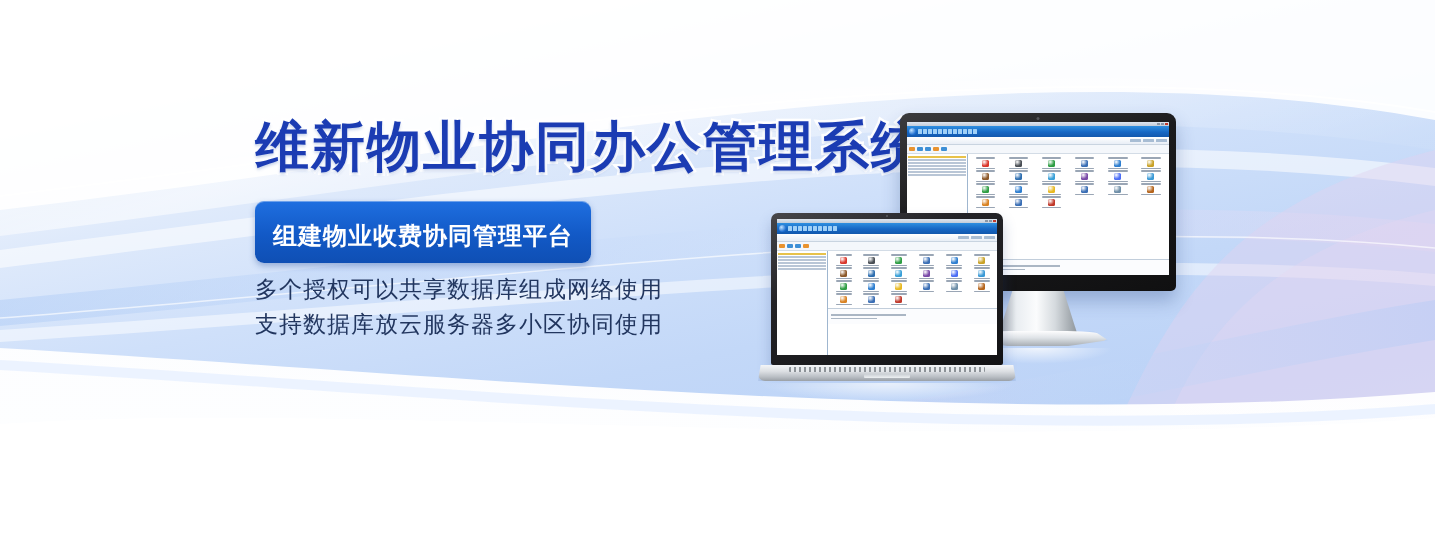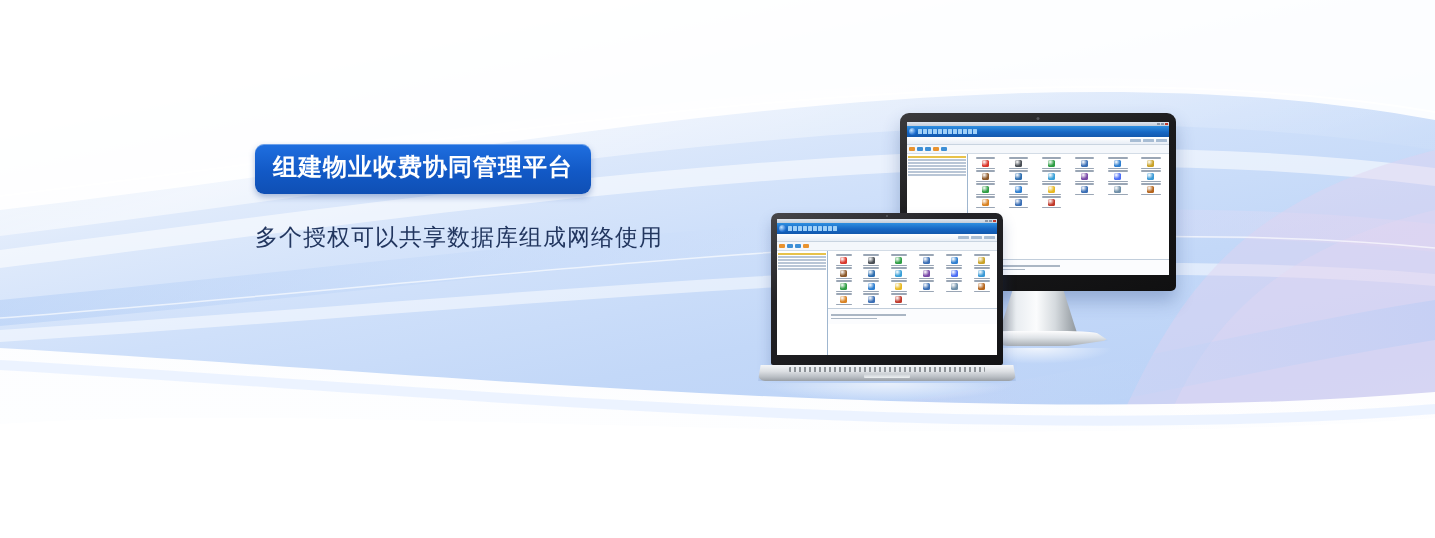--- a/index.html
+++ b/index.html
@@ -22,24 +22,24 @@
     font-size:54px;font-weight:bold;line-height:1.05;letter-spacing:2px;
     color:#1b3cb3;margin:0;white-space:nowrap;
     -webkit-text-stroke:5px #ffffff;
     paint-order:stroke fill;
     text-shadow:0 2px 3px rgba(70,110,190,.30);
   }
   #badge-row{margin-top:26px;}
   #sub-badge{
     display:inline-block;background:linear-gradient(180deg,#1f6fe0 0%,#1259c6 55%,#0f4fb4 100%);
     color:#ffffff;font-size:24px;font-weight:bold;letter-spacing:1px;
-    padding:7px 18px 11px 18px;border-radius:9px;
+    padding:19px 18px 11px 18px;border-radius:9px;
     box-shadow:0 3px 6px rgba(30,70,150,.35), inset 0 1px 0 rgba(255,255,255,.35);
   }
-  #features{margin-top:26px;}
+  #features{margin-top:9px;}
   .feature-line{
     font-size:23px;color:#22365f;line-height:1.52;letter-spacing:1px;
     white-space:nowrap;
   }
   
   #monitor{position:absolute;left:900px;top:113px;width:276px;}
   #monitor-bezel{
     width:276px;height:178px;box-sizing:border-box;
     background:linear-gradient(160deg,#3b3b3d 0%,#1b1b1d 40%,#101011 100%);
     border-radius:9px 9px 5px 5px;padding:9px 7px 16px 7px;
@@ -197,27 +197,29 @@
 
     <path d="M0,348 C420,372 980,430 1435,392 L1435,538 L0,538 Z" fill="url(#g4)"></path>
     <path d="M0,424 C360,400 900,456 1435,418 L1435,538 L0,538 Z" fill="#ffffff"></path>
     <path d="M0,360 C420,384 980,440 1435,404 L1435,414 C980,450 420,394 0,370 Z" fill="#eaf2ff" opacity="0.9"></path>
 
     <path d="M0,196 C470,140 1010,40 1435,112" stroke="#ffffff" stroke-width="2" fill="none" opacity="0.8"></path>
     <path d="M0,318 C480,282 1020,208 1435,248" stroke="#ffffff" stroke-width="1.5" fill="none" opacity="0.65"></path>
   </svg>
 
   <div id="copy">
+    <h1 id="main-title">维新物业协同办公管理系统</h1>
 
     <div id="badge-row">
       <span id="sub-badge">组建物业收费协同管理平台</span>
     </div>
 
     <div id="features">
       <div class="feature-line">多个授权可以共享数据库组成网络使用</div>
+      <div class="feature-line">支持数据库放云服务器多小区协同使用</div>
     </div>
   </div>
 
   <div id="monitor">
     <div id="monitor-bezel">
       <span id="monitor-cam"></span>
       <div id="monitor-screen">
         <div class="app">
           <div class="app-titlebar">
             <i></i>

